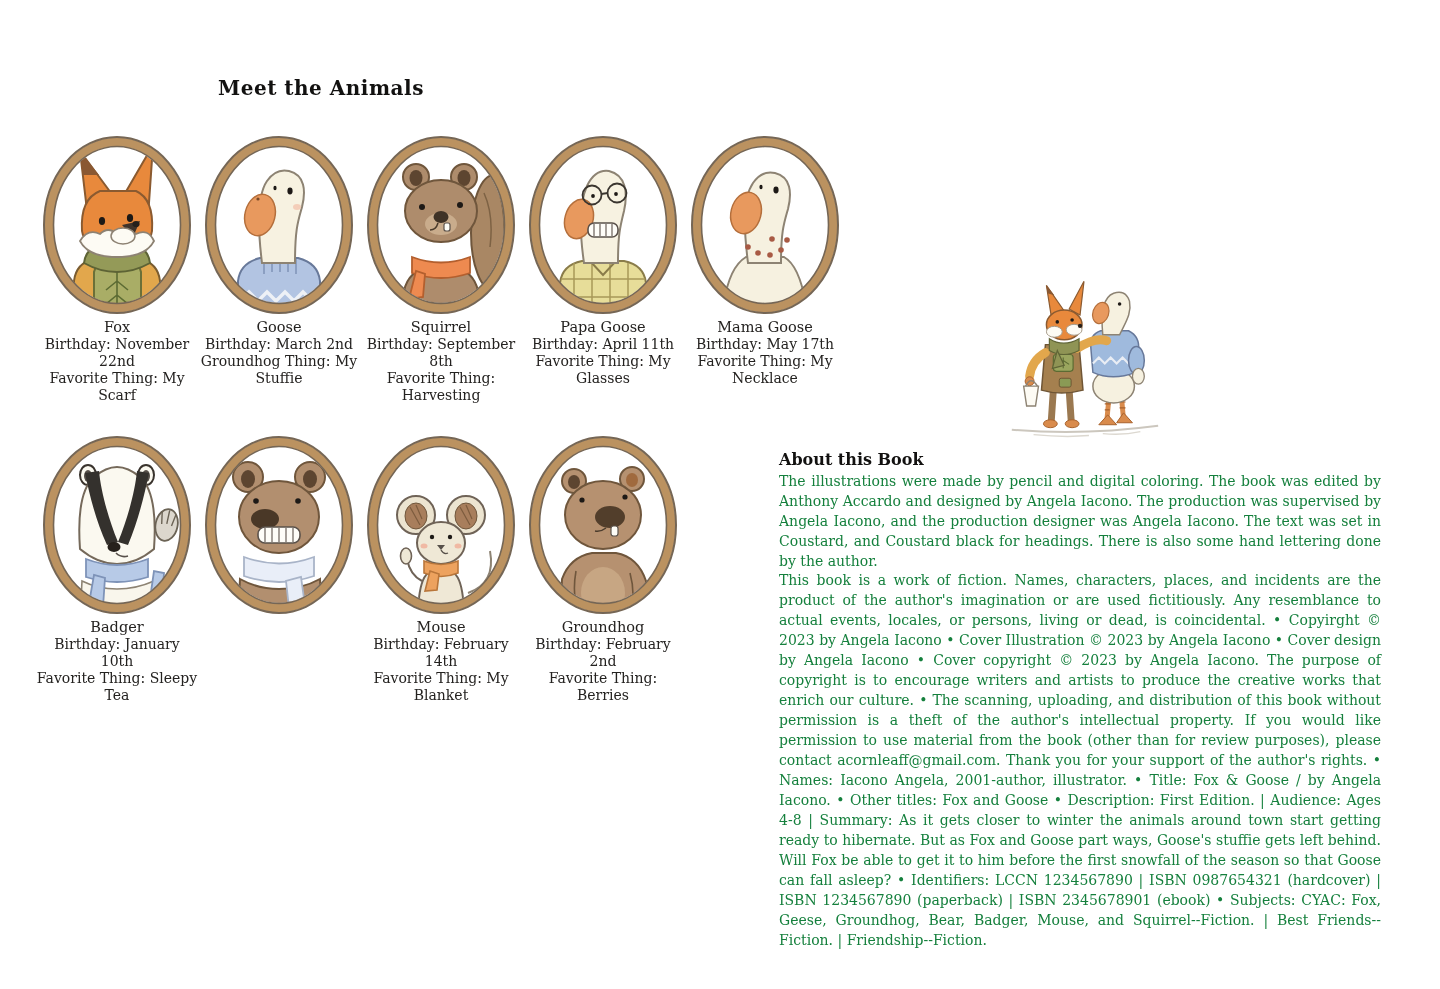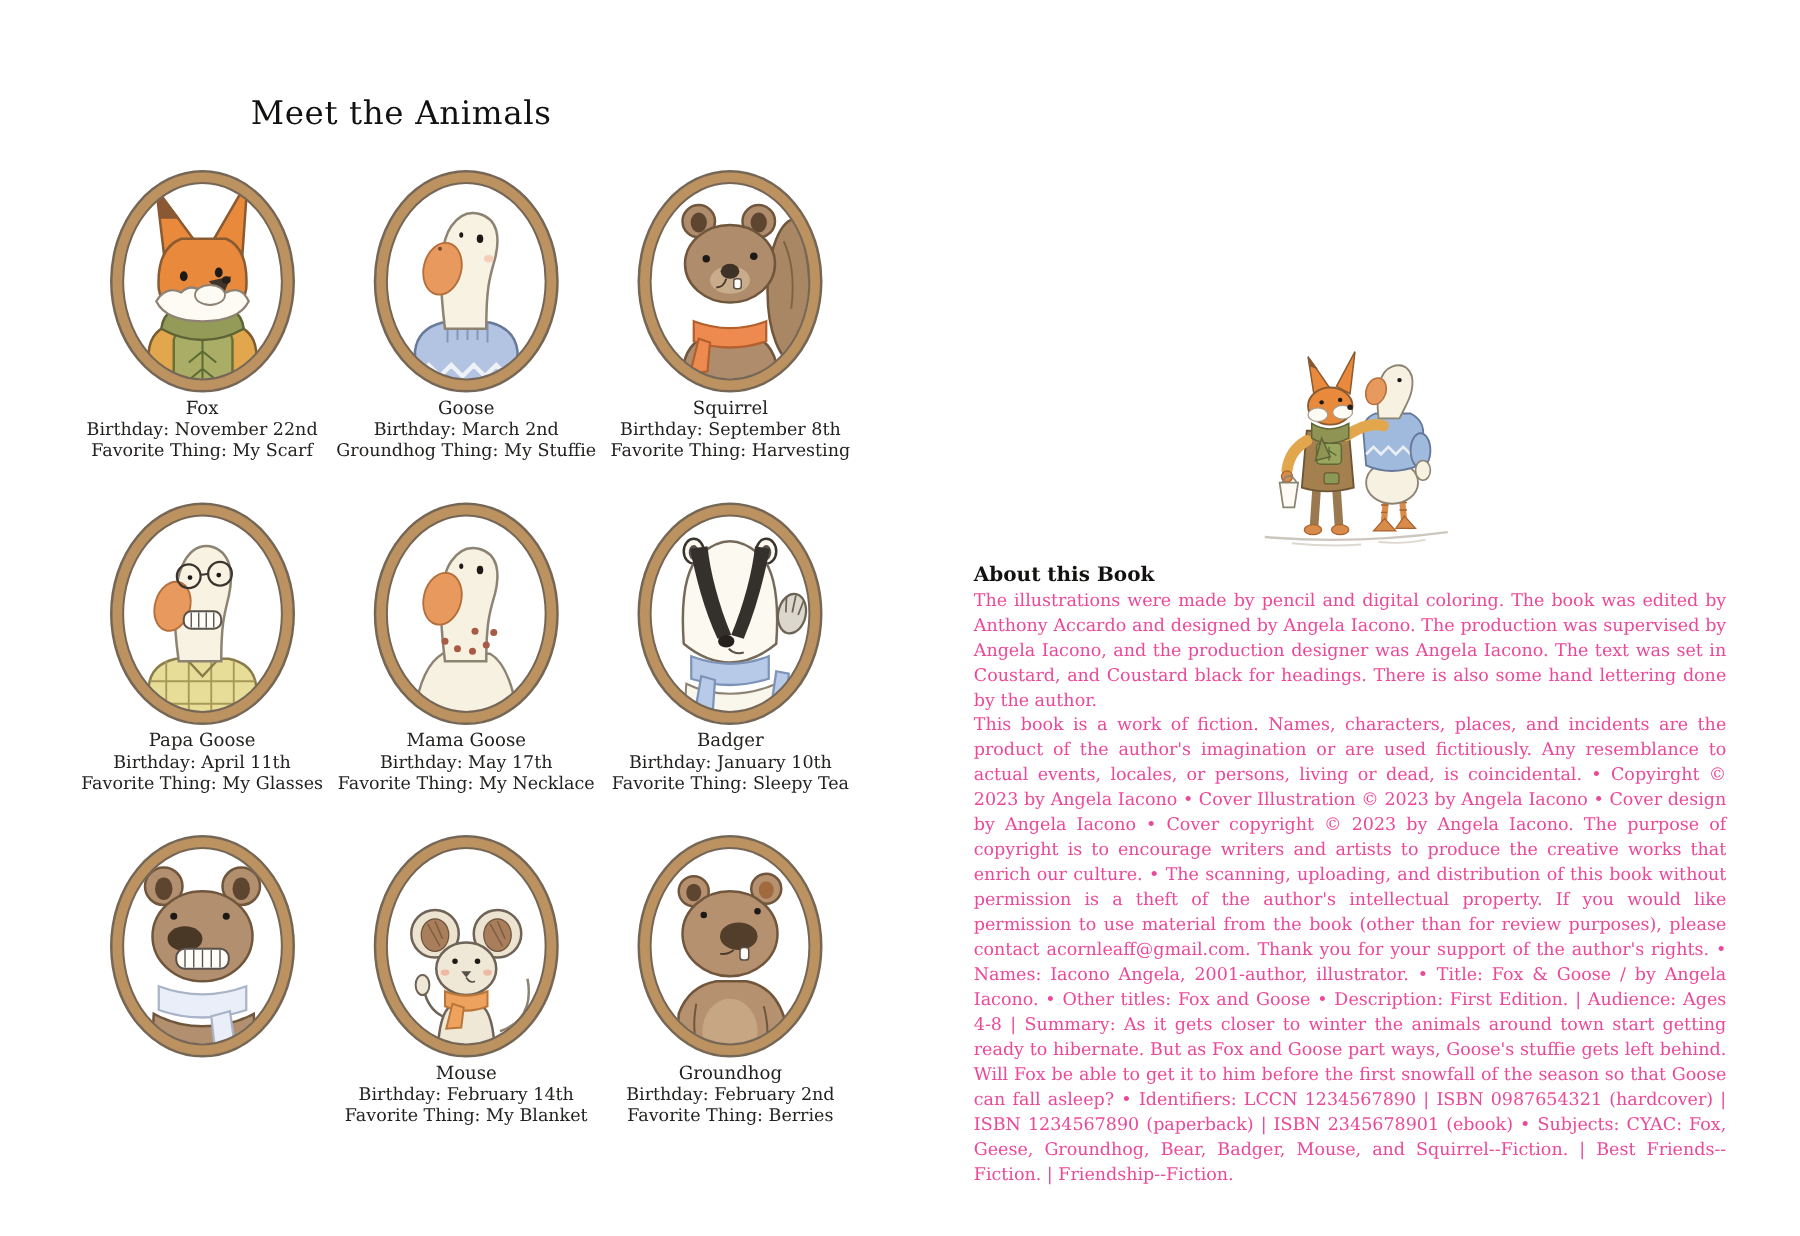--- a/index.html
+++ b/index.html
@@ -5,40 +5,40 @@
   * { margin:0; padding:0; box-sizing:border-box; }
   html,body { background:#ffffff; }
   .canvas {
     position:relative; width:1440px; height:989px; background:#ffffff;
     overflow:hidden; font-family:"DejaVu Serif", serif; color:#211f1e;
   }
   
   .left-page { position:absolute; left:0; top:0; width:722px; height:989px; }
   .page-title {
     position:absolute; top:76px; left:0; right:80px; text-align:center;
-    font-size:26px; font-weight:normal; letter-spacing:.5px; color:#121110;
+    font-size:20px; font-weight:bold; letter-spacing:.5px; color:#121110;
   }
   .animal-grid {
-    position:absolute; top:131px; left:56px; width:634px;
-    display:grid; grid-template-columns:repeat(3, 1fr); row-gap:27px;
+    position:absolute; top:131px; left:36px; width:634px;
+    display:grid; grid-template-columns:repeat(5, 1fr); row-gap:27px;
   }
   .animal-card { text-align:center; }
   .portrait { display:block; margin:0 auto; width:162px; height:188px; }
   .caption { font-size:14px; line-height:17px; color:#242220; }
   .caption .a-name { font-size:14.5px; }
   
   .right-page { position:absolute; left:722px; top:0; width:718px; height:989px; }
   .spot-illo { position:absolute; left:272px; top:268px; width:178px; height:176px; }
   .about-heading {
     position:absolute; top:450px; left:57px; width:602px; text-align:left;
     font-size:16px; font-weight:bold; color:#121110;
   }
   .about-par {
     position:absolute; left:57px; width:602px; font-size:14px; line-height:20px;
-    text-align:justify; text-justify:inter-word; color:#ec4899;
+    text-align:justify; text-justify:inter-word; color:#15803d;
   }
   #par1 { top:471px; }
   #par2 { top:570px; }
 </style>
 </head>
 <body>
 
 <div class="canvas">
 
   <section class="left-page">

